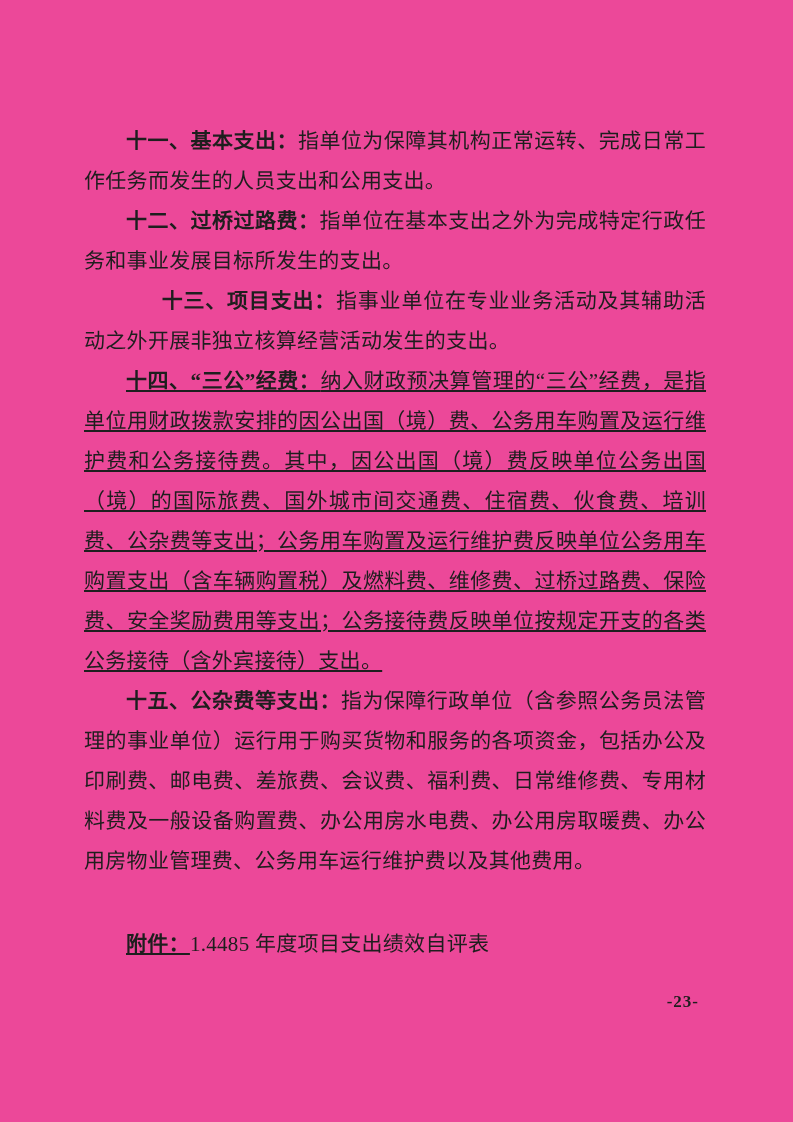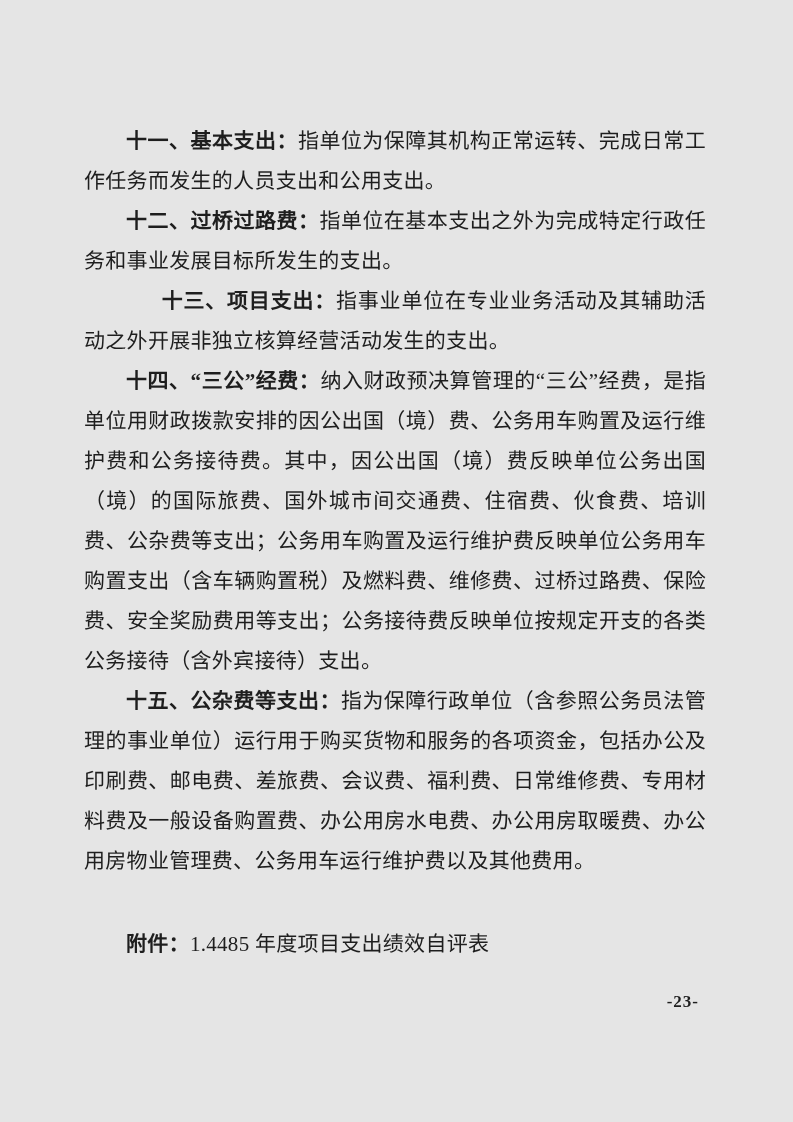--- a/index.html
+++ b/index.html
@@ -4,21 +4,21 @@
 <style>
   html, body {
     margin: 0;
     padding: 0;
     background: #ffffff;
   }
   .page {
     position: relative;
     width: 793px;
     height: 1122px;
-    background: #e5e5e5;
+    background: #ec4899;
     overflow: hidden;
     font-family: "Liberation Serif", "DejaVu Serif", serif;
     color: #1e1e1e;
   }
   .content {
     position: absolute;
     left: 84px;
     top: 121px;
     width: 622px;
   }
@@ -35,20 +35,21 @@
   }
   .attachment {
     margin: 43px 0 0 0;
     font-size: 21px;
     line-height: 40px;
     text-indent: 2em;
     letter-spacing: 0.3px;
   }
   .attachment .lead {
     font-weight: bold;
+    text-decoration: underline;
   }
   .page-number {
     position: absolute;
     top: 992px;
     right: 94px;
     font-size: 17px;
     letter-spacing: 1px;
     color: #1e1e1e;
     font-weight: bold;
   }
@@ -61,21 +62,21 @@
     <div id="paragraph-list">
         <p class="para" style="text-indent: 2em;">
     <span class="lead">十一、基本支出：</span><span class="rest">指单位为保障其机构正常运转、完成日常工作任务而发生的人员支出和公用支出。</span>
   </p>
         <p class="para" style="text-indent: 2em;">
     <span class="lead">十二、过桥过路费：</span><span class="rest">指单位在基本支出之外为完成特定行政任务和事业发展目标所发生的支出。</span>
   </p>
         <p class="para" style="text-indent: 3.7em;">
     <span class="lead">十三、项目支出：</span><span class="rest">指事业单位在专业业务活动及其辅助活动之外开展非独立核算经营活动发生的支出。</span>
   </p>
-        <p class="para" style="text-indent: 2em;">
+        <p class="para" style="text-indent: 2em; text-decoration: underline;">
     <span class="lead">十四、“三公”经费：</span><span class="rest">纳入财政预决算管理的“三公”经费，是指单位用财政拨款安排的因公出国（境）费、公务用车购置及运行维护费和公务接待费。其中，因公出国（境）费反映单位公务出国（境）的国际旅费、国外城市间交通费、住宿费、伙食费、培训费、公杂费等支出；公务用车购置及运行维护费反映单位公务用车购置支出（含车辆购置税）及燃料费、维修费、过桥过路费、保险费、安全奖励费用等支出；公务接待费反映单位按规定开支的各类公务接待（含外宾接待）支出。</span>
   </p>
         <p class="para" style="text-indent: 2em;">
     <span class="lead">十五、公杂费等支出：</span><span class="rest">指为保障行政单位（含参照公务员法管理的事业单位）运行用于购买货物和服务的各项资金，包括办公及印刷费、邮电费、差旅费、会议费、福利费、日常维修费、专用材料费及一般设备购置费、办公用房水电费、办公用房取暖费、办公用房物业管理费、公务用车运行维护费以及其他费用。</span>
   </p>
       </div>
     <p class="attachment">
       <span class="lead">附件：</span><span>1.4485 年度项目支出绩效自评表</span>
     </p>
   </div>

